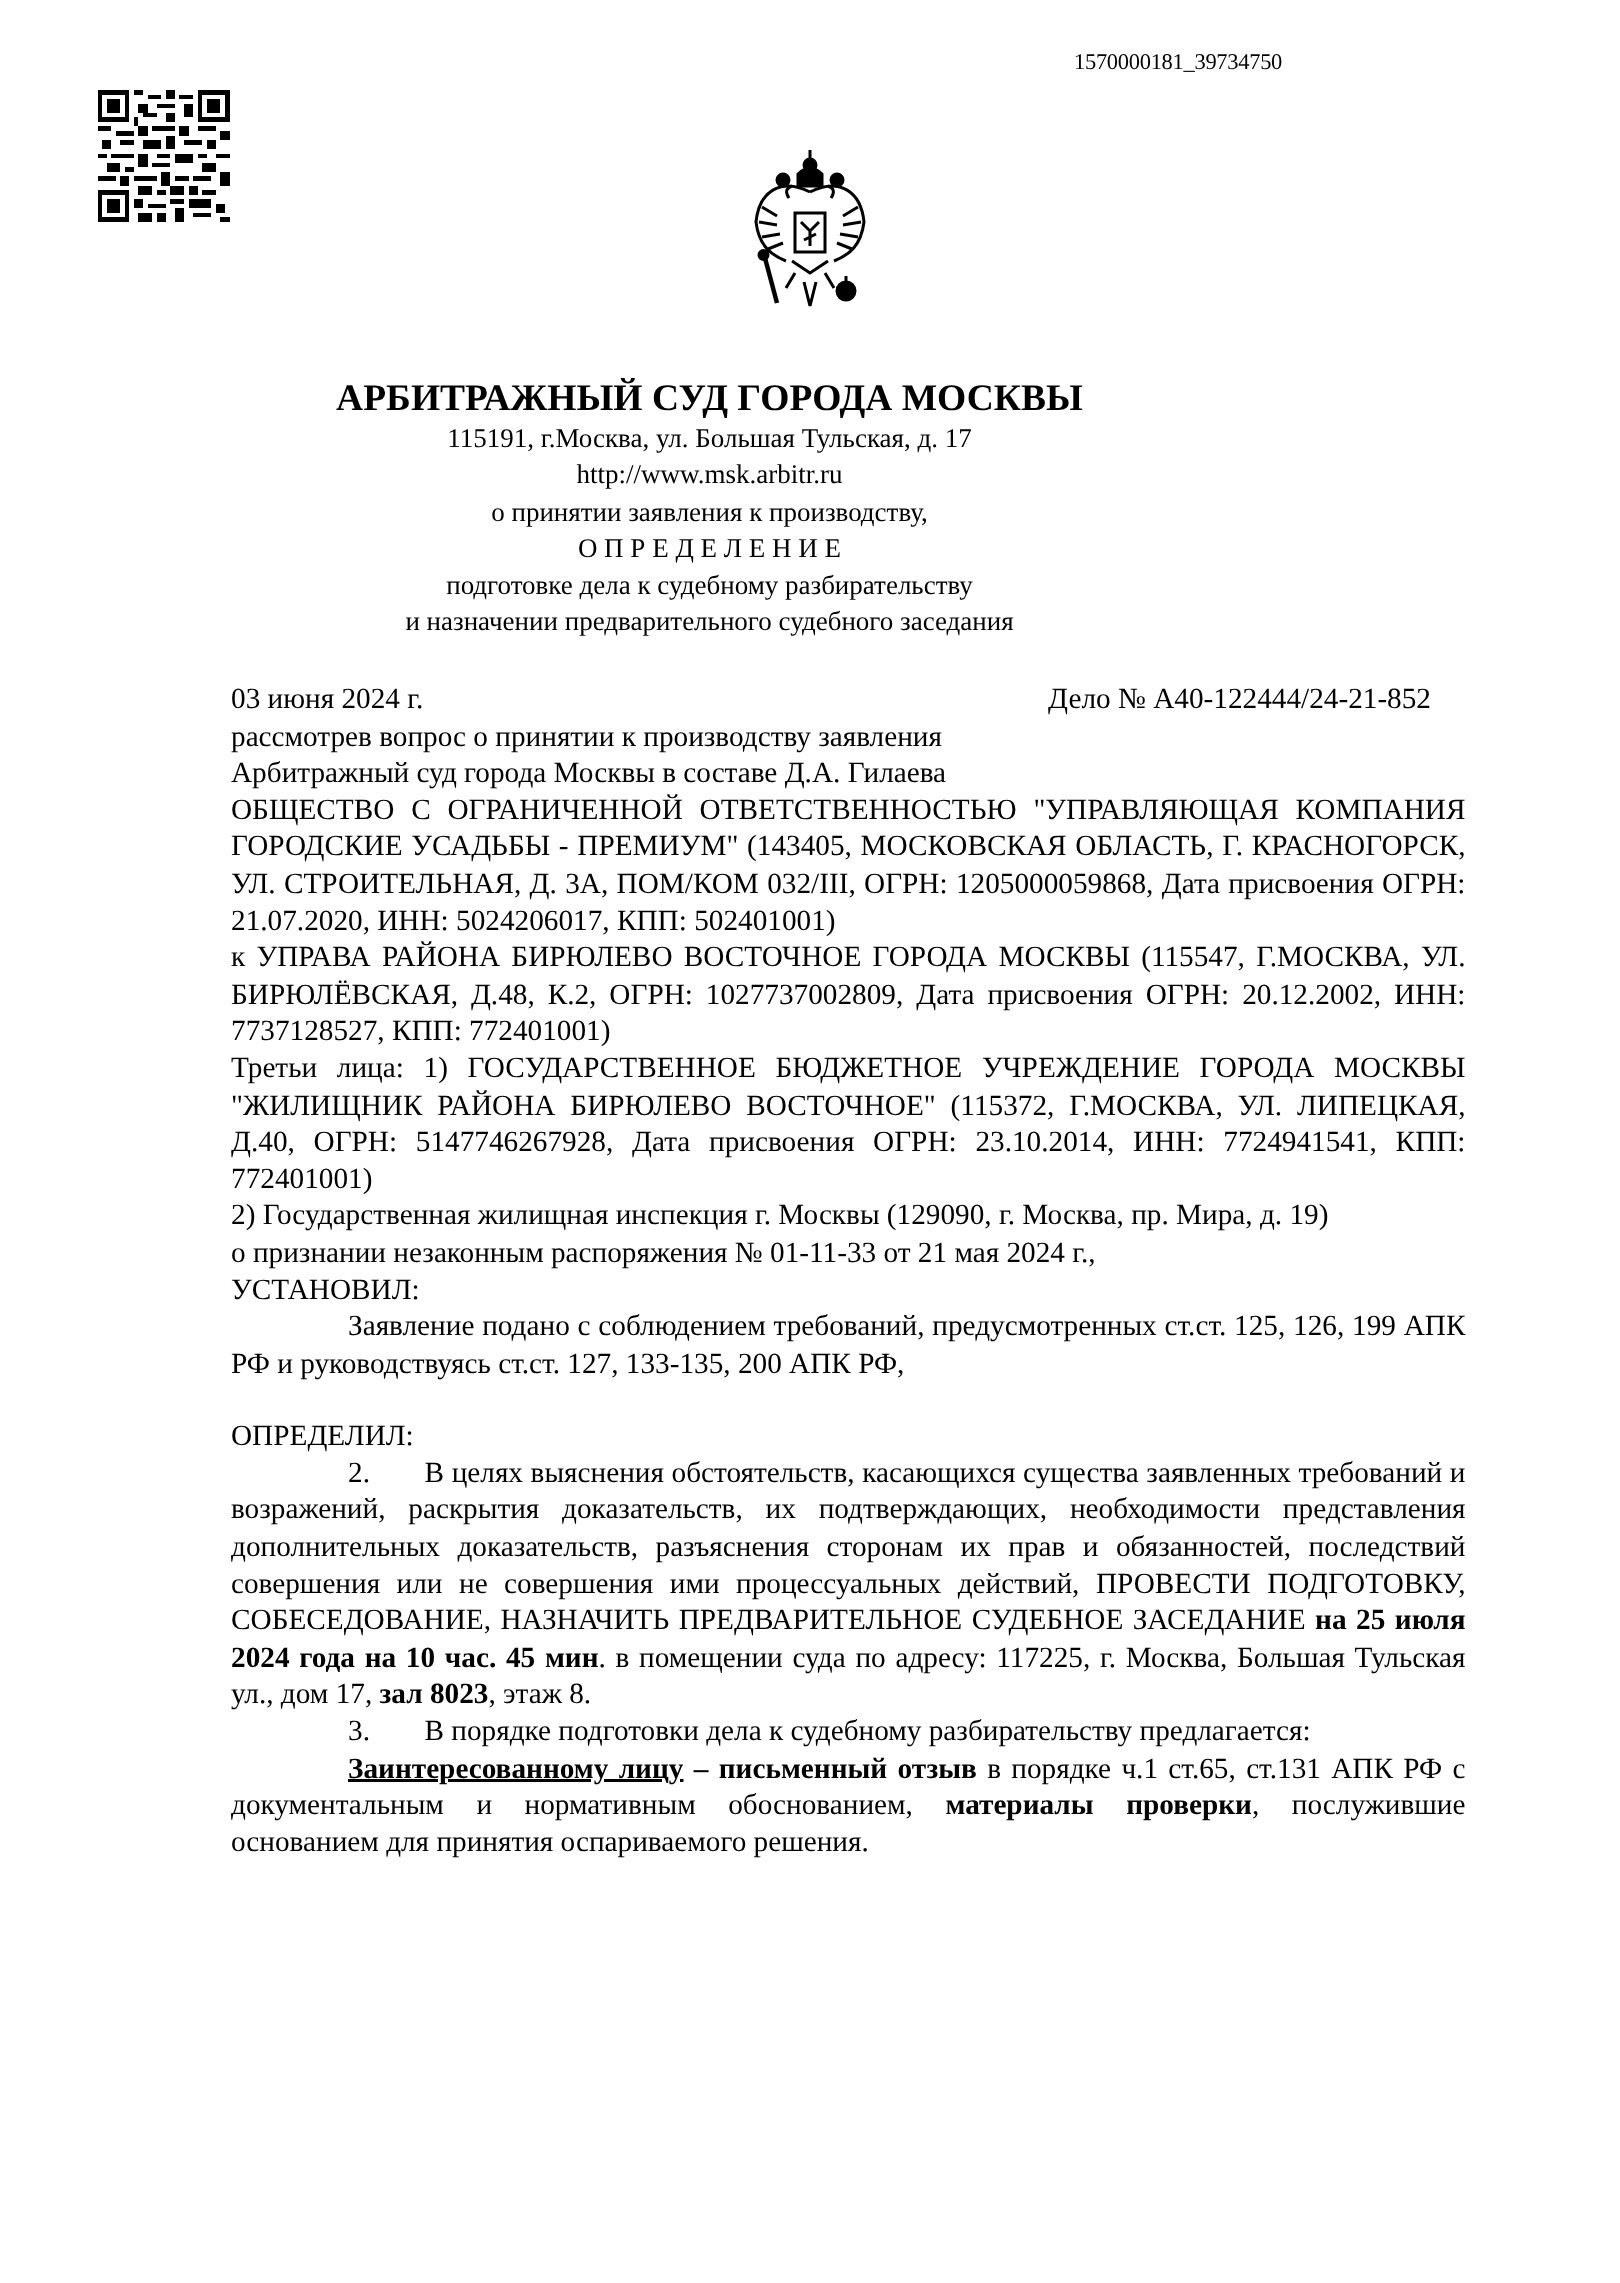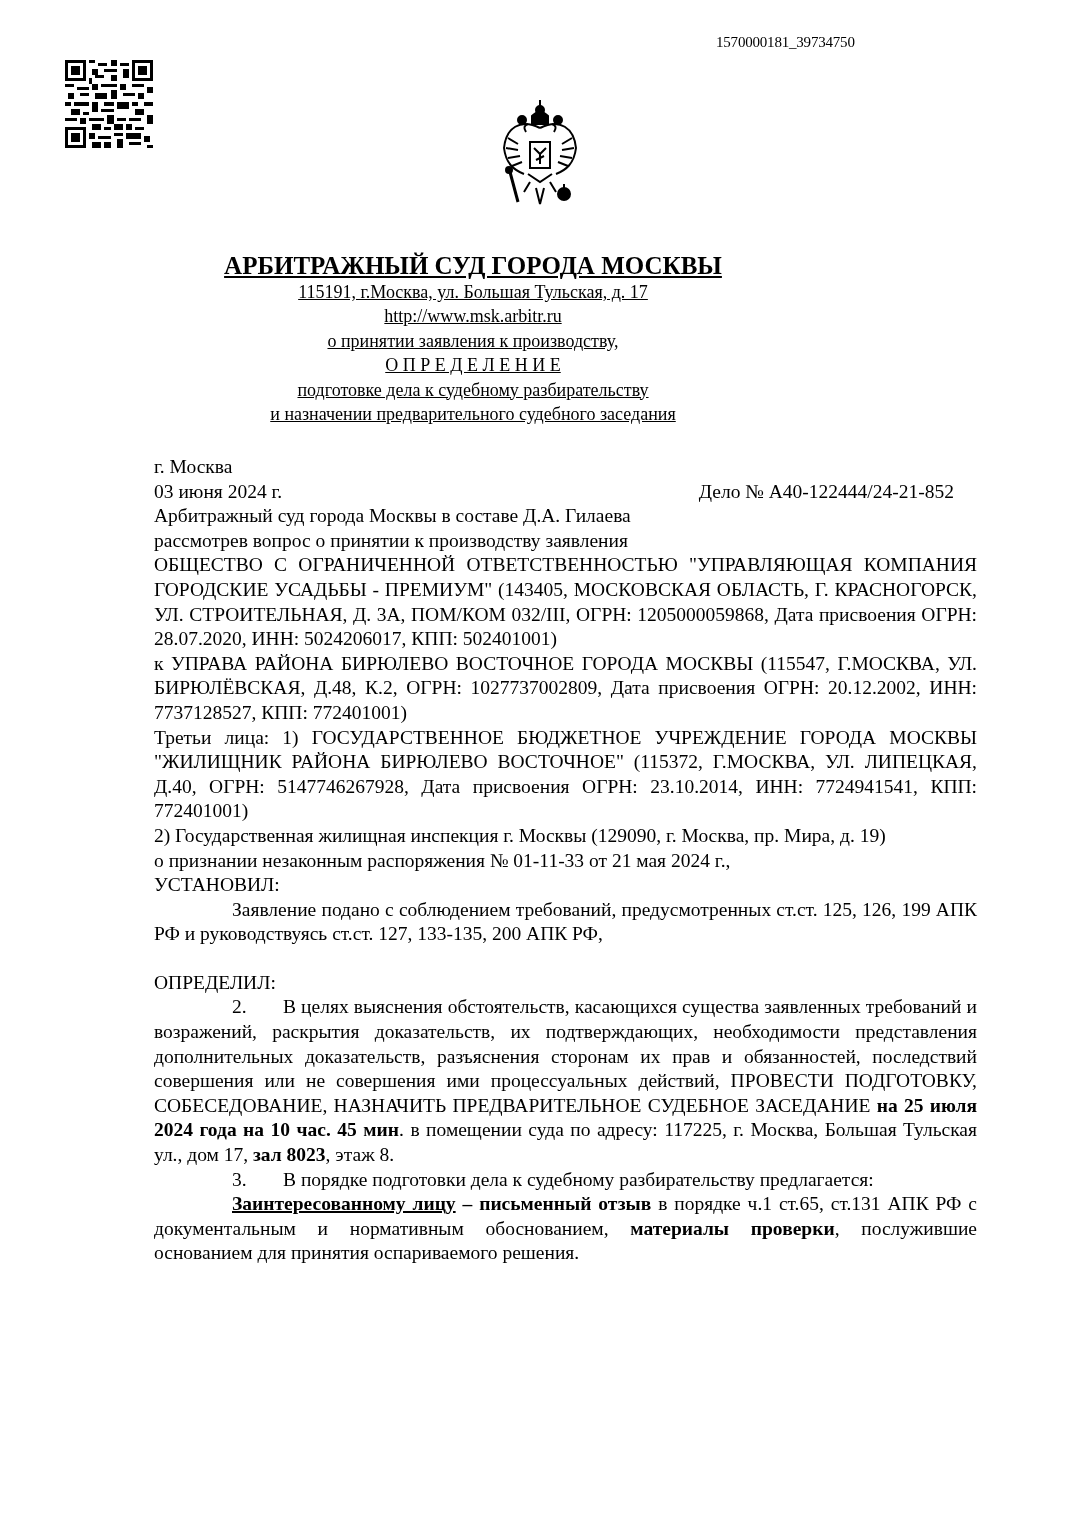--- a/index.html
+++ b/index.html
@@ -4,21 +4,21 @@
   <style>
     html, body { margin: 0; padding: 0; background: #ffffff; }
     body {
       width: 1080px; height: 1522px; position: relative; overflow: hidden;
       font-family: "Liberation Serif", "DejaVu Serif", serif;
       color: #000; font-size: 20px;
     }
     .qr { position: absolute; left: 64px; top: 60px; width: 90px; height: 88px; }
     .doc-id { position: absolute; left: 716px; top: 34px; font-size: 15px; letter-spacing: -0.2px; }
     .emblem { position: absolute; left: 500px; top: 98px; width: 80px; height: 128px; }
-    .header { position: absolute; left: 0; width: 896px; top: 252px; text-align: center; text-decoration: underline; }
+    .header { position: absolute; left: 0; width: 896px; top: 252px; text-align: center; }
     .header .court { font-weight: bold; font-size: 25px; line-height: 28px; margin-left: 50px; }
     .header .line { font-size: 18px; line-height: 24.4px; margin-left: 50px; }
     .body-text { position: absolute; left: 154px; top: 455px; width: 823px; font-size: 19.5px; line-height: 24.6px; }
     .body-text p { margin: 0; text-align: justify; }
     .row { display: flex; justify-content: space-between; }
     .row .case { margin-right: 23px; }
     .center { text-align: left; }
     .indent { text-indent: 78px; }
     .num { display: inline-block; width: 51px; text-indent: 0; }
     .gap { height: 24px; }
@@ -127,28 +127,27 @@
   <div class="court">АРБИТРАЖНЫЙ СУД ГОРОДА МОСКВЫ</div>
   <div class="line">115191, г.Москва, ул. Большая Тульская, д. 17</div>
   <div class="line">http://www.msk.arbitr.ru</div>
   <div class="line">о принятии заявления к производству,</div>
   <div class="line">О П Р Е Д Е Л Е Н И Е</div>
   <div class="line">подготовке дела к судебному разбирательству</div>
   <div class="line">и назначении предварительного судебного заседания</div>
 </div>
 
 <div class="body-text">
-  <p>г. Москва</p>
   <div class="row">
     <span>03 июня 2024 г.</span>
     <span class="case">Дело № А40-122444/24-21-852</span>
   </div>
+  <p>рассмотрев  вопрос о принятии к производству заявления</p>
   <p>Арбитражный суд города Москвы в составе Д.А. Гилаева</p>
-  <p>рассмотрев  вопрос о принятии к производству заявления</p>
-  <p>ОБЩЕСТВО С ОГРАНИЧЕННОЙ ОТВЕТСТВЕННОСТЬЮ "УПРАВЛЯЮЩАЯ КОМПАНИЯ ГОРОДСКИЕ УСАДЬБЫ - ПРЕМИУМ" (143405, МОСКОВСКАЯ ОБЛАСТЬ, Г. КРАСНОГОРСК, УЛ. СТРОИТЕЛЬНАЯ, Д. 3А, ПОМ/КОМ 032/III, ОГРН: 1205000059868, Дата присвоения ОГРН: 28.07.2020, ИНН: 5024206017, КПП: 502401001)</p>
+  <p>ОБЩЕСТВО С ОГРАНИЧЕННОЙ ОТВЕТСТВЕННОСТЬЮ "УПРАВЛЯЮЩАЯ КОМПАНИЯ ГОРОДСКИЕ УСАДЬБЫ - ПРЕМИУМ" (143405, МОСКОВСКАЯ ОБЛАСТЬ, Г. КРАСНОГОРСК, УЛ. СТРОИТЕЛЬНАЯ, Д. 3А, ПОМ/КОМ 032/III, ОГРН: 1205000059868, Дата присвоения ОГРН: 21.07.2020, ИНН: 5024206017, КПП: 502401001)</p>
   <p>к УПРАВА РАЙОНА БИРЮЛЕВО ВОСТОЧНОЕ ГОРОДА МОСКВЫ (115547, Г.МОСКВА, УЛ. БИРЮЛЁВСКАЯ, Д.48, К.2, ОГРН: 1027737002809, Дата присвоения ОГРН: 20.12.2002, ИНН: 7737128527, КПП: 772401001)</p>
   <p>Третьи лица: 1) ГОСУДАРСТВЕННОЕ БЮДЖЕТНОЕ УЧРЕЖДЕНИЕ ГОРОДА МОСКВЫ "ЖИЛИЩНИК РАЙОНА БИРЮЛЕВО ВОСТОЧНОЕ" (115372, Г.МОСКВА, УЛ. ЛИПЕЦКАЯ, Д.40, ОГРН: 5147746267928, Дата присвоения ОГРН: 23.10.2014, ИНН: 7724941541, КПП: 772401001)</p>
   <p>2) Государственная жилищная инспекция г. Москвы (129090, г. Москва, пр. Мира, д. 19)</p>
   <p>о признании незаконным распоряжения № 01-11-33 от 21 мая 2024 г.,</p>
   <p class="center">УСТАНОВИЛ:</p>
   <p class="indent">Заявление подано с соблюдением требований, предусмотренных ст.ст. 125, 126, 199 АПК РФ и руководствуясь ст.ст. 127, 133-135, 200 АПК РФ,</p>
   <div class="gap"></div>
   <p class="center">ОПРЕДЕЛИЛ:</p>
   <p class="indent"><span class="num">2.</span><span>В целях выяснения обстоятельств, касающихся существа заявленных требований и возражений, раскрытия доказательств, их подтверждающих, необходимости представления дополнительных доказательств, разъяснения сторонам их прав и обязанностей, последствий совершения или не совершения ими процессуальных действий, ПРОВЕСТИ ПОДГОТОВКУ, СОБЕСЕДОВАНИЕ, НАЗНАЧИТЬ ПРЕДВАРИТЕЛЬНОЕ СУДЕБНОЕ ЗАСЕДАНИЕ </span><b>на 25 июля 2024 года на 10 час. 45 мин</b><span>. в помещении суда по адресу: 117225, г. Москва, Большая Тульская ул., дом 17, </span><b>зал 8023</b><span>, этаж 8.</span></p>
   <p class="indent"><span class="num">3.</span><span>В порядке подготовки дела к судебному разбирательству предлагается:</span></p>

